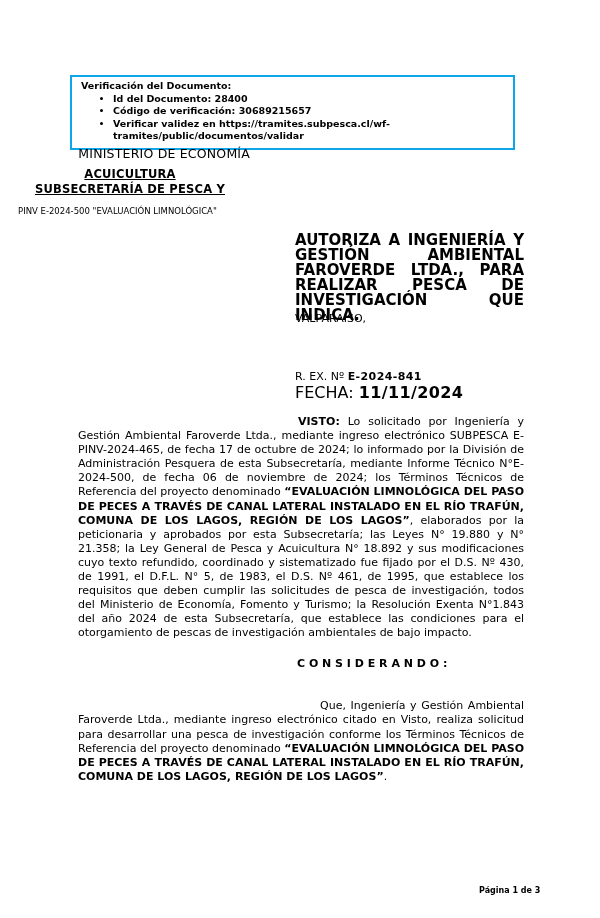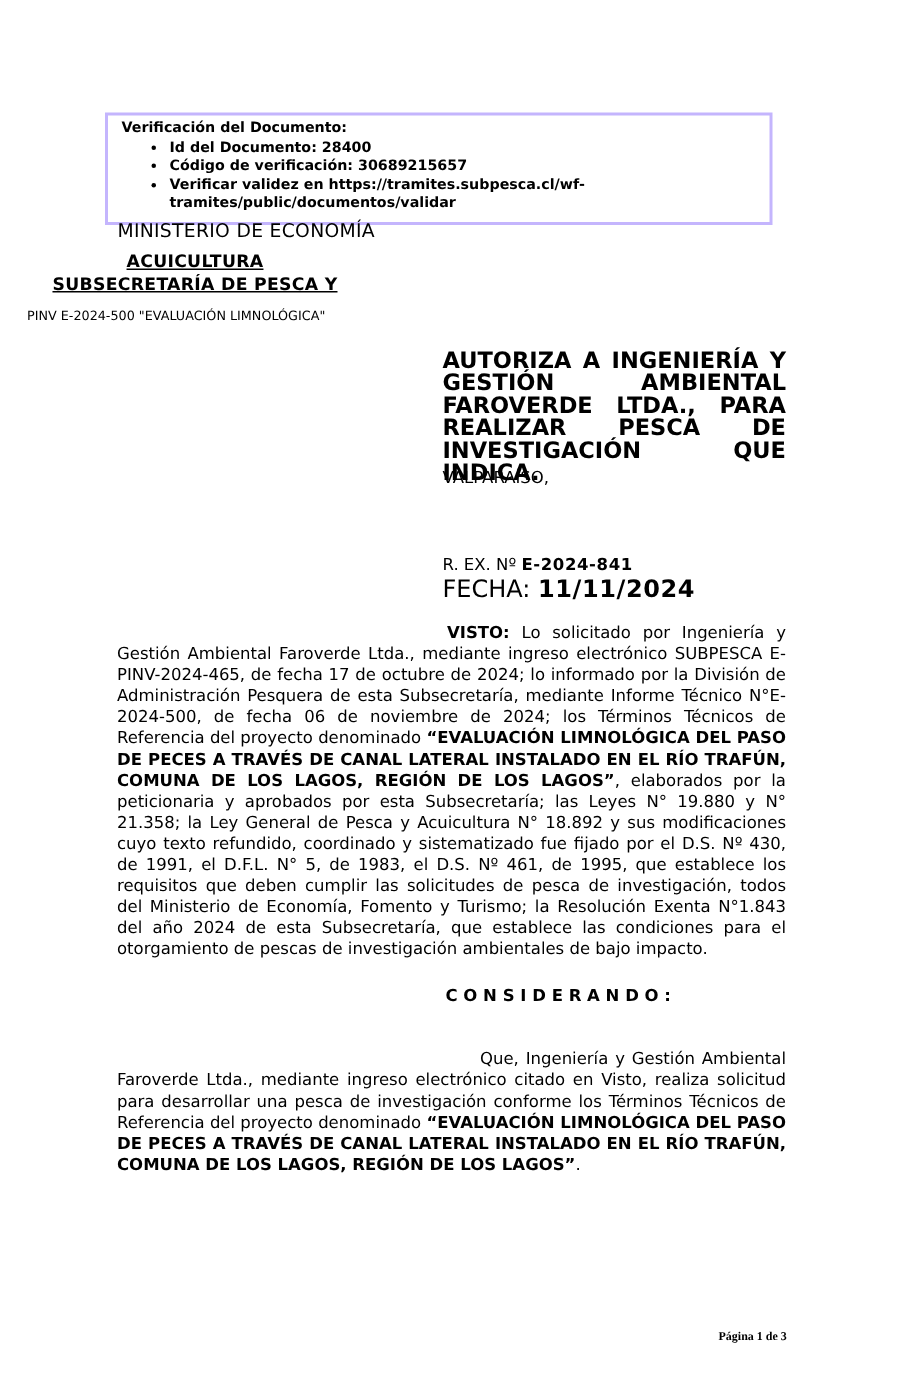--- a/index.html
+++ b/index.html
@@ -6,21 +6,21 @@
   body {
     width:600px; height:918px;
     font-family:"DejaVu Sans", "Liberation Sans", sans-serif;
     color:#000;
   }
   .page { position:relative; width:600px; height:918px; background:#fff; overflow:hidden; }
 
   
   .verify-box {
     position:absolute; left:70px; top:75px; width:445px;
-    border:2px solid #c4b5fd; box-sizing:border-box;
+    border:2px solid #0ea5e9; box-sizing:border-box;
     padding:3px 6px 5px 9px;
     font-weight:bold;
   }
   .verify-title { font-size:9.5px; line-height:12px; }
   .verify-list { margin:1px 0 0 0; padding-left:32px; font-size:9.5px; }
   .verify-list li { line-height:12.4px; }
 
   
   .letterhead { position:absolute; left:10px; top:146px; width:240px; text-align:center; }
   .ministry { font-size:12.5px; line-height:16px; letter-spacing:0.2px;text-align:right; }
@@ -46,21 +46,21 @@
     position:absolute; left:297px; top:657px;
     font-size:11px; font-weight:bold;
   }
   .considerando {
     position:absolute; left:78px; top:699px; width:446px; margin:0;
     font-size:11px; line-height:14.3px; text-align:justify; text-indent:242px;
   }
   b.title-seg { }
 
   
-  .footer { position:absolute; left:479px; top:886px; font-size:8px; font-weight:bold;font-family:Liberation Serif, serif; }
+  .footer { position:absolute; left:479px; top:886px; font-size:8px; font-weight:bold; }
 </style>
 </head>
 <body>
 
 <div class="page">
 
   <div class="verify-box">
     <div class="verify-title">Verificación del Documento:</div>
     <ul class="verify-list">
       <li>Id del Documento: 28400</li>

